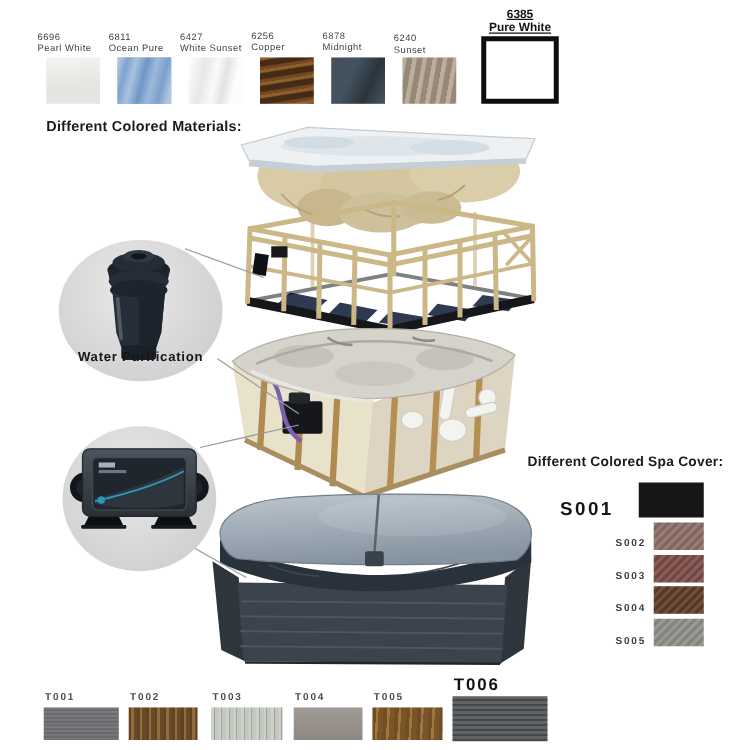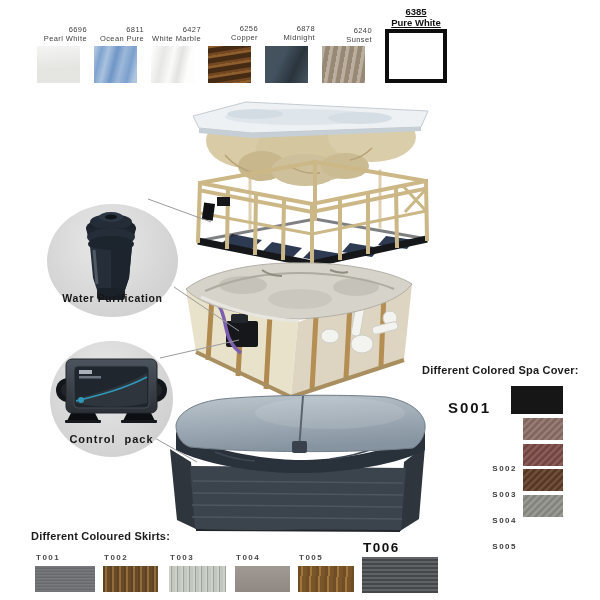--- a/index.html
+++ b/index.html
@@ -3,46 +3,46 @@
 <meta charset="utf-8">
 <style>
   html,body{margin:0;padding:0;background:#ffffff;}
   .canvas{position:relative;width:600px;height:600px;background:#ffffff;overflow:hidden;
           font-family:"Liberation Sans", sans-serif;}
 
   
   .heading{position:absolute;font-weight:700;color:#1b1b1b;font-size:11.5px;letter-spacing:.2px;white-space:nowrap;}
 
   
-  .mat-label{position:absolute;width:57px;text-align:right;font-size:7.5px;line-height:8.6px;color:#3f3f3f;letter-spacing:.4px;}
+  .mat-label{position:absolute;width:57px;text-align:left;font-size:7.5px;line-height:8.6px;color:#3f3f3f;letter-spacing:.4px;}
   .mat-label span{display:block;}
   .mat-chip{position:absolute;top:46px;width:43px;height:37px;}
   .featured-mat-label{position:absolute;left:385px;top:7px;width:62px;text-align:center;font-weight:700;font-size:9.5px;line-height:10.5px;color:#111;text-decoration:underline;}
   .featured-mat-label span{display:block;}
   .featured-mat-chip{position:absolute;left:385px;top:29px;width:54px;height:46px;border:4px solid #0d0d0d;}
 
   
   .tex-pearl{background-image:linear-gradient(175deg, rgba(255,255,255,.5), rgba(0,0,0,.02) 60%);}
   .tex-ocean{background-image:linear-gradient(104deg,#bccfe6 0%,#7fa3cf 16%,#a9c2de 30%,#6f96c6 47%,#9db8d9 62%,#7ba0cd 79%,#b0c6e0 93%);}
   .tex-marble{background-image:linear-gradient(102deg,#ffffff 0%,#e7e7e5 28%,#fafaf8 48%,#e3e3e1 64%,#fdfdfb 82%);}
   .tex-copper{background-image:repeating-linear-gradient(171deg, rgba(222,150,70,.35) 0 2px, rgba(20,8,2,.38) 3px 7px, rgba(150,90,40,.3) 8px 10px);}
   .tex-midnight{background-image:linear-gradient(115deg,rgba(255,255,255,.08),rgba(90,110,125,.35) 38%,rgba(0,0,0,.22) 68%,rgba(120,140,150,.25));}
   .tex-sunset{background-image:repeating-linear-gradient(100deg, rgba(255,255,255,.22) 0 3px, rgba(60,45,30,.14) 4px 8px);}
 
   
   .callout{position:absolute;border-radius:50%;background:radial-gradient(ellipse at 45% 35%, #e9e9e9 0%, #d7d7d7 55%, #c9c9c9 100%);}
   .callout svg{position:absolute;left:0;top:0;width:100%;height:100%;}
   .callout-label{position:absolute;left:0;right:0;text-align:center;font-weight:700;color:#161616;white-space:nowrap;}
-  .wp-circle{left:47px;top:204px;width:131px;height:113px;text-decoration:underline;}
+  .wp-circle{left:47px;top:192px;width:131px;height:113px;text-decoration:underline;}
   .wp-circle .callout-label{bottom:13px;font-size:10.5px;letter-spacing:.6px;}
   .cp-circle{left:50px;top:341px;width:123px;height:116px;}
   .cp-circle .callout-label{bottom:12px;font-size:11px;letter-spacing:1px;word-spacing:5px;}
 
   
-  .scov-label{position:absolute;width:40px;text-align:right;font-size:8px;font-weight:700;letter-spacing:1.5px;color:#3c3c3c;margin-top:34px;}
+  .scov-label{position:absolute;width:40px;text-align:right;font-size:8px;font-weight:700;letter-spacing:1.5px;color:#3c3c3c;}
   .scov-chip{position:absolute;left:523px;width:40px;height:22px;}
   .scov-featured-label{position:absolute;left:448px;top:399px;width:55px;text-align:left;font-size:15px;font-weight:700;letter-spacing:2px;color:#141414;}
   .scov-featured-chip{position:absolute;left:511px;top:386px;width:52px;height:28px;}
   .tex-leather{background-image:repeating-linear-gradient(135deg, rgba(255,255,255,.10) 0 2px, rgba(0,0,0,.08) 3px 5px);}
 
   
   .skirt-label{position:absolute;top:553px;font-size:8px;font-weight:700;letter-spacing:1.5px;color:#4a4a4a;text-align:center;}
   .skirt-chip{position:absolute;top:566px;height:26px;}
   .skirt-featured-label{position:absolute;left:363px;top:540px;font-size:13.5px;font-weight:700;letter-spacing:1.5px;color:#111;}
   .skirt-featured-chip{position:absolute;left:362px;top:557px;width:76px;height:36px;}
@@ -162,21 +162,21 @@
     <div class="mat-chip tex-pearl" style="left: 37px; background-color: rgb(233, 233, 230);"></div>
 
     <div class="mat-label" style="left:87px;top:26px">
       <span>6811</span>
       <span>Ocean Pure</span>
     </div>
     <div class="mat-chip tex-ocean" style="left: 94px; background-color: rgb(138, 168, 205);"></div>
 
     <div class="mat-label" style="left:144px;top:26px">
       <span>6427</span>
-      <span>White Marble</span>
+      <span>White Sunset</span>
     </div>
     <div class="mat-chip tex-marble" style="left: 151px; background-color: rgb(243, 243, 241);"></div>
 
     <div class="mat-label" style="left:201px;top:25px">
       <span>6256</span>
       <span>Copper</span>
     </div>
     <div class="mat-chip tex-copper" style="left: 208px; background-color: rgb(100, 64, 31);"></div>
 
     <div class="mat-label" style="left:258px;top:25px">
@@ -191,22 +191,22 @@
     </div>
     <div class="mat-chip tex-sunset" style="left: 322px; background-color: rgb(167, 152, 132);"></div>
 
     <div class="featured-mat-label">
       <span>6385</span>
       <span>Pure White</span>
     </div>
     <div class="featured-mat-chip" style="background-color: rgb(255, 255, 255); border-color: rgb(13, 13, 13);"></div>
   </div>
 
+  <div class="heading" style="left:37px;top:96px">Different Colored Materials:</div>
   <div class="heading" style="left:422px;top:364px;font-size:11px">Different Colored Spa Cover:</div>
-  <div class="heading" style="left:31px;top:530px;font-size:11px">Different Coloured Skirts:</div>
 
   <div class="callout wp-circle">
     <svg viewBox="0 0 131 113" aria-hidden="true">
       <ellipse cx="64" cy="24" rx="25" ry="10" fill="#1b222b"></ellipse>
       <ellipse cx="64" cy="18" rx="21" ry="8" fill="#232c37"></ellipse>
       <ellipse cx="64" cy="13" rx="12" ry="5" fill="#2d3844"></ellipse>
       <ellipse cx="64" cy="13" rx="6" ry="2.5" fill="#10151b"></ellipse>
       <path d="M39,24 L41,33 L87,33 L89,24 Z" fill="#1e252e"></path>
       <ellipse cx="64" cy="33" rx="24" ry="9" fill="#242d38"></ellipse>
       <ellipse cx="64" cy="40" rx="23" ry="8" fill="#1c242d"></ellipse>
@@ -235,21 +235,20 @@
       <rect x="15" y="79" width="36" height="3" rx="1" fill="#15181c"></rect>
       <rect x="71" y="79" width="36" height="3" rx="1" fill="#15181c"></rect>
       <rect x="16" y="18" width="91" height="54" rx="6" fill="url(#cbGrad)" stroke="#23272d" stroke-width="1"></rect>
       <rect x="24" y="25" width="75" height="42" rx="4" fill="#20262e" stroke="#424a53" stroke-width="1"></rect>
       <path d="M26,58 C46,52 72,46 97,32 L97,62 C70,68 44,66 26,62 Z" fill="rgba(255,255,255,0.07)"></path>
       <path d="M26,60 C50,54 74,48 97,36" stroke="#2f98b9" stroke-width="1.5" fill="none"></path>
       <rect x="29" y="29" width="13" height="4" fill="#a8b1ba"></rect>
       <rect x="29" y="35" width="22" height="2.5" fill="#6c7681"></rect>
       <circle cx="31" cy="59" r="3" fill="#2f98b9"></circle>
     </svg>
-    <div class="callout-label">Control pack</div>
   </div>
 
   <div>
     <div class="scov-featured-label">S001</div>
     <div class="scov-featured-chip" style="background-color: rgb(22, 22, 22);"></div>
 
     <div class="scov-label" style="left:477px;top:430px">S002</div>
     <div class="scov-chip tex-leather" style="top: 418px; background-color: rgb(140, 110, 103);"></div>
 
     <div class="scov-label" style="left:477px;top:456px">S003</div>

